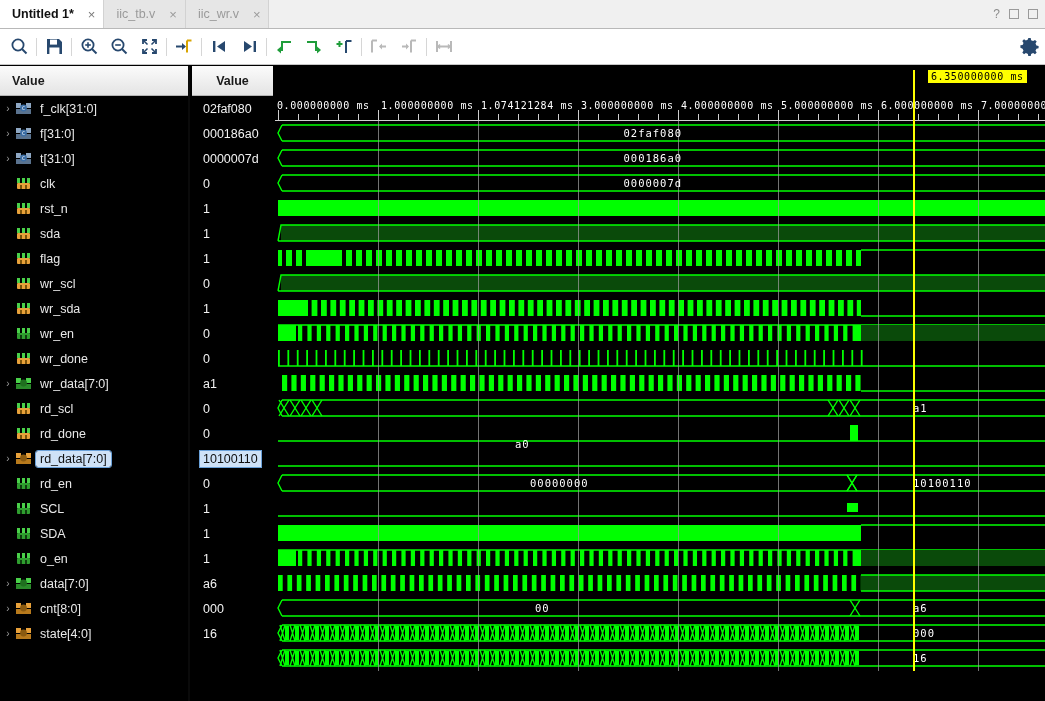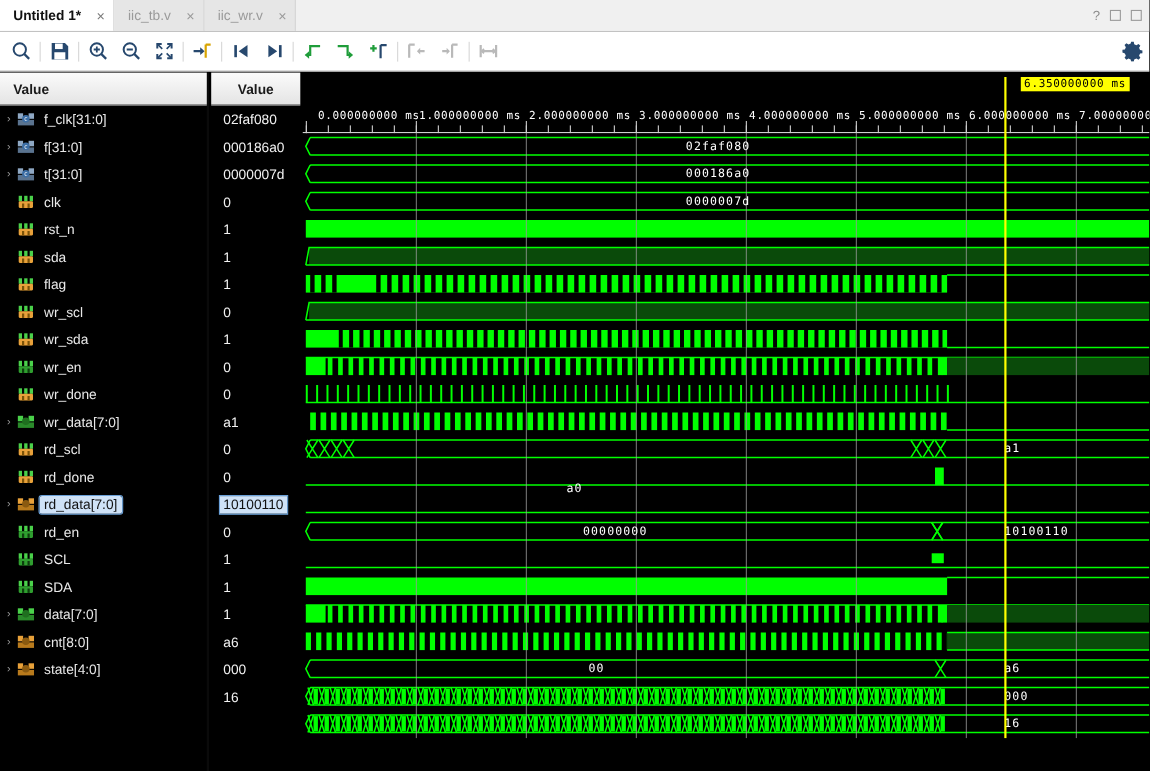--- a/index.html
+++ b/index.html
@@ -414,20 +414,32 @@
           <span class="arrow"></span>
           <span class="sicon"><svg width="15" height="13" viewBox="0 0 15 13">
               <rect x="1" y="1" width="3" height="5" fill="#4ad14a"></rect>
               <rect x="6" y="1" width="3" height="5" fill="#4ad14a"></rect>
               <rect x="11" y="1" width="3" height="5" fill="#4ad14a"></rect>
               <rect x="1" y="6" width="13" height="6" rx="1" fill="#2f9e2f"></rect>
               <rect x="4" y="8" width="2" height="4" fill="#0d3d0d"></rect>
               <rect x="9" y="8" width="2" height="4" fill="#0d3d0d"></rect>
             </svg></span>
           <span class="nlabel">SDA</span>
+        </div>
+        <div class="nrow">
+          <span class="arrow"></span>
+          <span class="sicon"><svg width="15" height="13" viewBox="0 0 15 13">
+              <rect x="1" y="1" width="3" height="5" fill="#4ad14a"></rect>
+              <rect x="6" y="1" width="3" height="5" fill="#4ad14a"></rect>
+              <rect x="11" y="1" width="3" height="5" fill="#4ad14a"></rect>
+              <rect x="1" y="6" width="13" height="6" rx="1" fill="#2f9e2f"></rect>
+              <rect x="4" y="8" width="2" height="4" fill="#0d3d0d"></rect>
+              <rect x="9" y="8" width="2" height="4" fill="#0d3d0d"></rect>
+            </svg></span>
+          <span class="nlabel">o_en</span>
         </div>
         <div class="nrow">
           <span class="arrow">›</span>
           <span class="sicon"><svg width="15" height="13" viewBox="0 0 15 13">
               <rect x="0" y="1" width="5" height="5" fill="#4ad14a"></rect>
               <rect x="10" y="1" width="5" height="5" fill="#4ad14a"></rect>
               <rect x="0" y="7" width="15" height="5" fill="#2a8a2a"></rect>
               <circle cx="7.5" cy="6" r="3.4" fill="#1f6f1f"></circle>
             </svg></span>
           <span class="nlabel">data[7:0]</span>
@@ -564,25 +576,25 @@
           <div class="tick" style="left: 603px; height: 7px;"></div>
           <div class="tick" style="left: 623px; height: 7px;"></div>
           <div class="tick" style="left: 643px; height: 7px;"></div>
           <div class="tick" style="left: 663px; height: 7px;"></div>
           <div class="tick" style="left: 683px; height: 7px;"></div>
           <div class="tick" style="left: 703px; height: 7px;"></div>
           <div class="tick" style="left: 723px; height: 7px;"></div>
           <div class="tick" style="left: 743px; height: 7px;"></div>
           <div class="tick" style="left: 763px; height: 7px;"></div>
           <div class="tick" style="left: 3px; height: 11px;"></div>
-          <div class="tlabel" style="left: 14px;">0.000000000 ms</div>
+          <div class="tlabel" style="left: 2px;">0.000000000 ms</div>
           <div class="tick" style="left: 103px; height: 11px;"></div>
           <div class="tlabel" style="left: 106px;">1.000000000 ms</div>
           <div class="tick" style="left: 203px; height: 11px;"></div>
-          <div class="tlabel" style="left: 206px;">2.000000000 ms</div>
+          <div class="tlabel" style="left: 206px;">1.074121284 ms</div>
           <div class="tick" style="left: 303px; height: 11px;"></div>
           <div class="tlabel" style="left: 306px;">3.000000000 ms</div>
           <div class="tick" style="left: 403px; height: 11px;"></div>
           <div class="tlabel" style="left: 406px;">4.000000000 ms</div>
           <div class="tick" style="left: 503px; height: 11px;"></div>
           <div class="tlabel" style="left: 506px;">5.000000000 ms</div>
           <div class="tick" style="left: 603px; height: 11px;"></div>
           <div class="tlabel" style="left: 606px;">6.000000000 ms</div>
           <div class="tick" style="left: 703px; height: 11px;"></div>
           <div class="tlabel" style="left: 706px;">7.000000000 ms</div>

